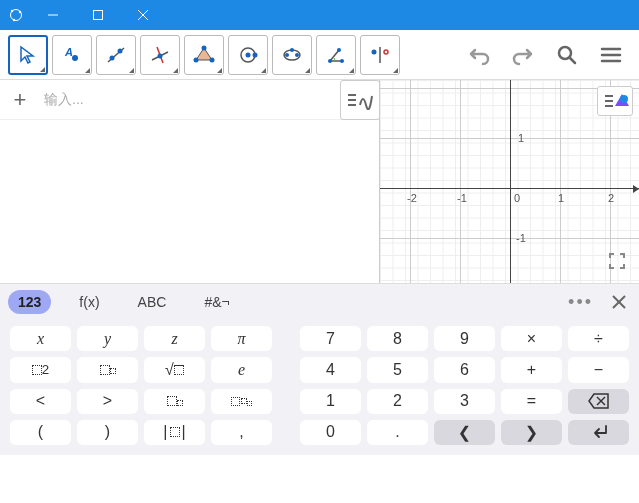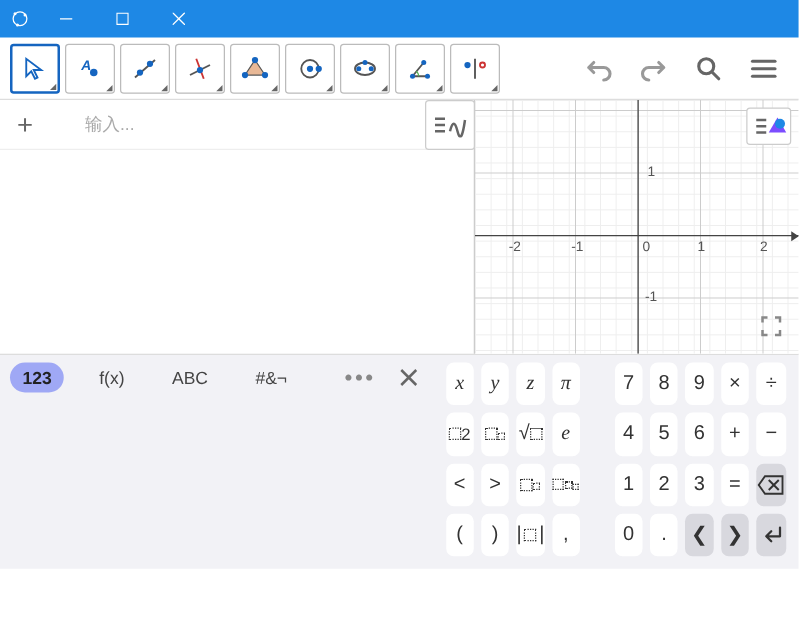--- a/index.html
+++ b/index.html
@@ -13,33 +13,33 @@
   .tool-btn { width: 40px; height: 40px; border: 1px solid #bbb; border-radius: 3px; display: flex; align-items: center; justify-content: center; position: relative; background: #fff; }
   .tool-btn.selected { border: 2px solid #1565c0; }
   .tool-dd { position: absolute; right: 1px; bottom: 1px; width: 0; height: 0; border-left: 5px solid transparent; border-bottom: 5px solid #666; }
   .tb-spacer { flex: 1; }
   .ico-btn { width: 40px; height: 40px; display: flex; align-items: center; justify-content: center; color: #777; }
 
   .mid { display: flex; height: 203px; position: relative; }
   .algebra { width: 380px; display: flex; flex-direction: column; border-right: 1px solid #ccc; }
   .input-row { display: flex; align-items: center; height: 40px; border-bottom: 1px solid #eee; position: relative; }
   .plus { width: 40px; text-align: center; font-size: 22px; color: #666; }
-  .input-field { flex: 1; font-size: 14px; color: #aaa; padding-left: 4px; margin-left: 24px; }
+  .input-field { flex: 1; font-size: 14px; color: #aaa; padding-left: 4px; }
   .view-opts { position: absolute; right: -1px; top: 0; width: 40px; height: 40px; border: 1px solid #ccc; border-radius: 3px; display: flex; align-items: center; justify-content: center; background: #fff; }
   .graphics { flex: 1; position: relative; background: #fff; overflow: hidden; }
   .grid { position: absolute; inset: 0; background-image: linear-gradient(#eee 1px, transparent 1px), linear-gradient(90deg, #eee 1px, transparent 1px); background-size: 12.5px 12.5px; }
   .grid-major { position: absolute; inset: 0; background-image: linear-gradient(#ccc 1px, transparent 1px), linear-gradient(90deg, #ccc 1px, transparent 1px); background-size: 50px 50px; background-position: 30px 8px; }
   .axis-x { position: absolute; left: 0; right: 0; top: 108px; height: 1px; background: #444; }
   .axis-y { position: absolute; top: 0; bottom: 0; left: 130px; width: 1px; background: #444; }
   .arrow-x { position: absolute; right: 0; top: 105px; width: 0; height: 0; border-top: 4px solid transparent; border-bottom: 4px solid transparent; border-left: 6px solid #444; }
   .tick { position: absolute; font-size: 11px; color: #555; }
   .style-btn { position: absolute; right: 6px; top: 6px; width: 36px; height: 30px; border: 1px solid #ccc; border-radius: 3px; display: flex; align-items: center; justify-content: center; background: #fff; padding-left: 4px; }
   .fs-btn { position: absolute; right: 8px; bottom: 8px; width: 28px; height: 28px; border-radius: 14px; display: flex; align-items: center; justify-content: center; color: #888; }
 
-  .kbd { height: 172px; background: #f2f2f6; display: flex; flex-direction: row; border-top: 1px solid #ddd; }
+  .kbd { height: 172px; background: #f2f2f6; display: flex; flex-direction: column; border-top: 1px solid #ddd; }
   .kbd-tabs { height: 36px; display: flex; align-items: center; padding: 0 8px; gap: 18px; font-size: 14px; color: #444; }
   .kbd-tab { padding: 4px 10px; border-radius: 12px; }
   .kbd-tab.active { background: #9fa8f5; color: #222; font-weight: bold; }
   .kbd-tabs .sp { flex: 1; }
   .kbd-grid { flex: 1; display: grid; grid-template-columns: repeat(4, 1fr) 16px repeat(5, 1fr); grid-template-rows: repeat(4, 1fr); gap: 6px; padding: 6px 10px 10px; }
   .key { background: #fff; border-radius: 6px; display: flex; align-items: center; justify-content: center; font-size: 16px; color: #333; font-style: italic; font-family: "Times New Roman", serif; }
   .key.num { font-style: normal; font-family: Arial, sans-serif; }
   .key.op { font-style: normal; font-family: Arial, sans-serif; }
   .key.nav { background: #d8d8de; font-style: normal; }
   .gap-col { background: transparent; }

